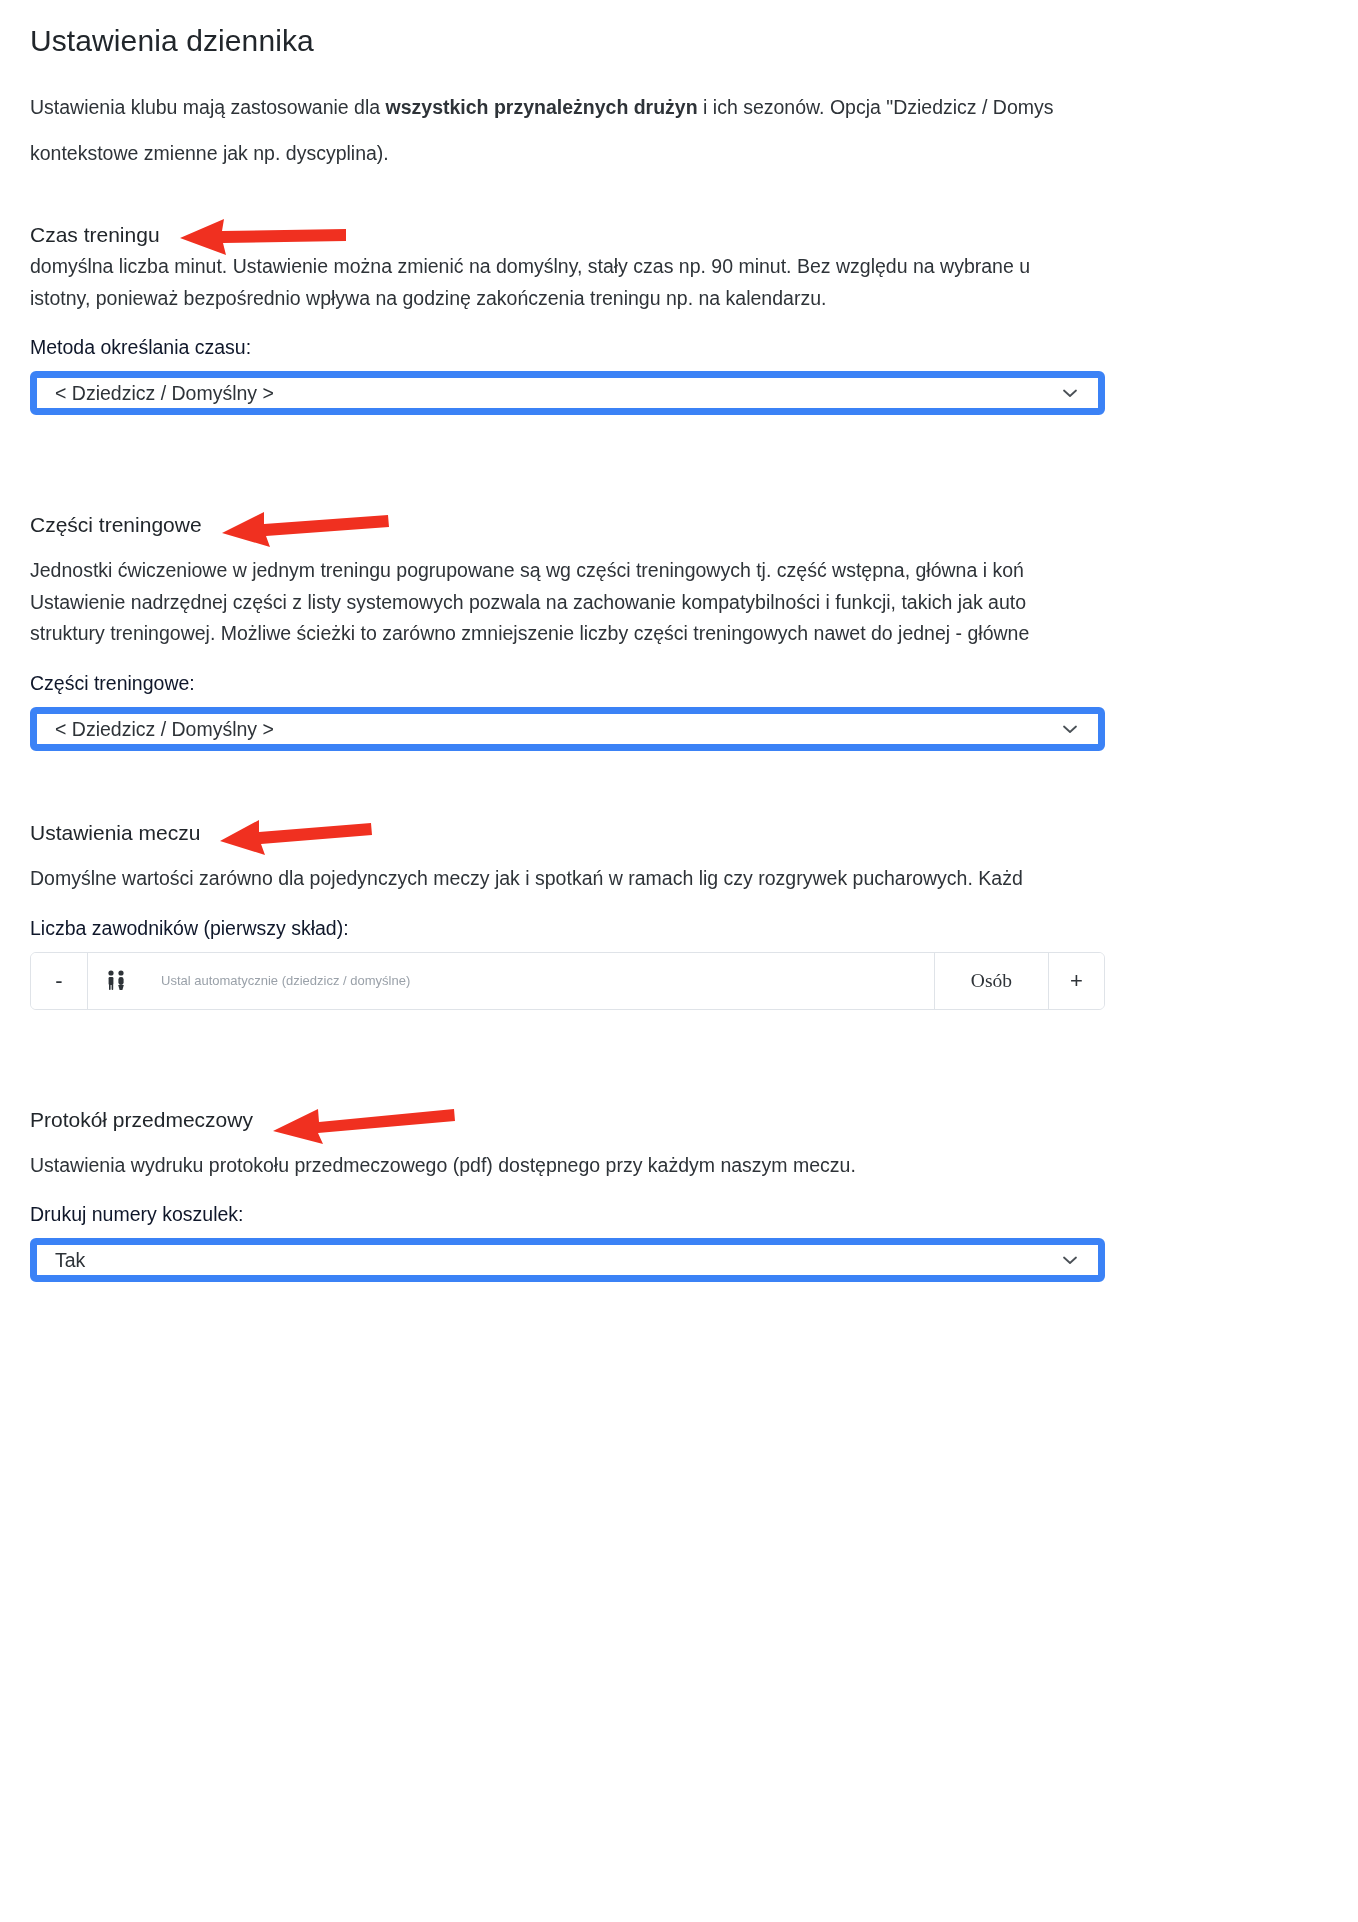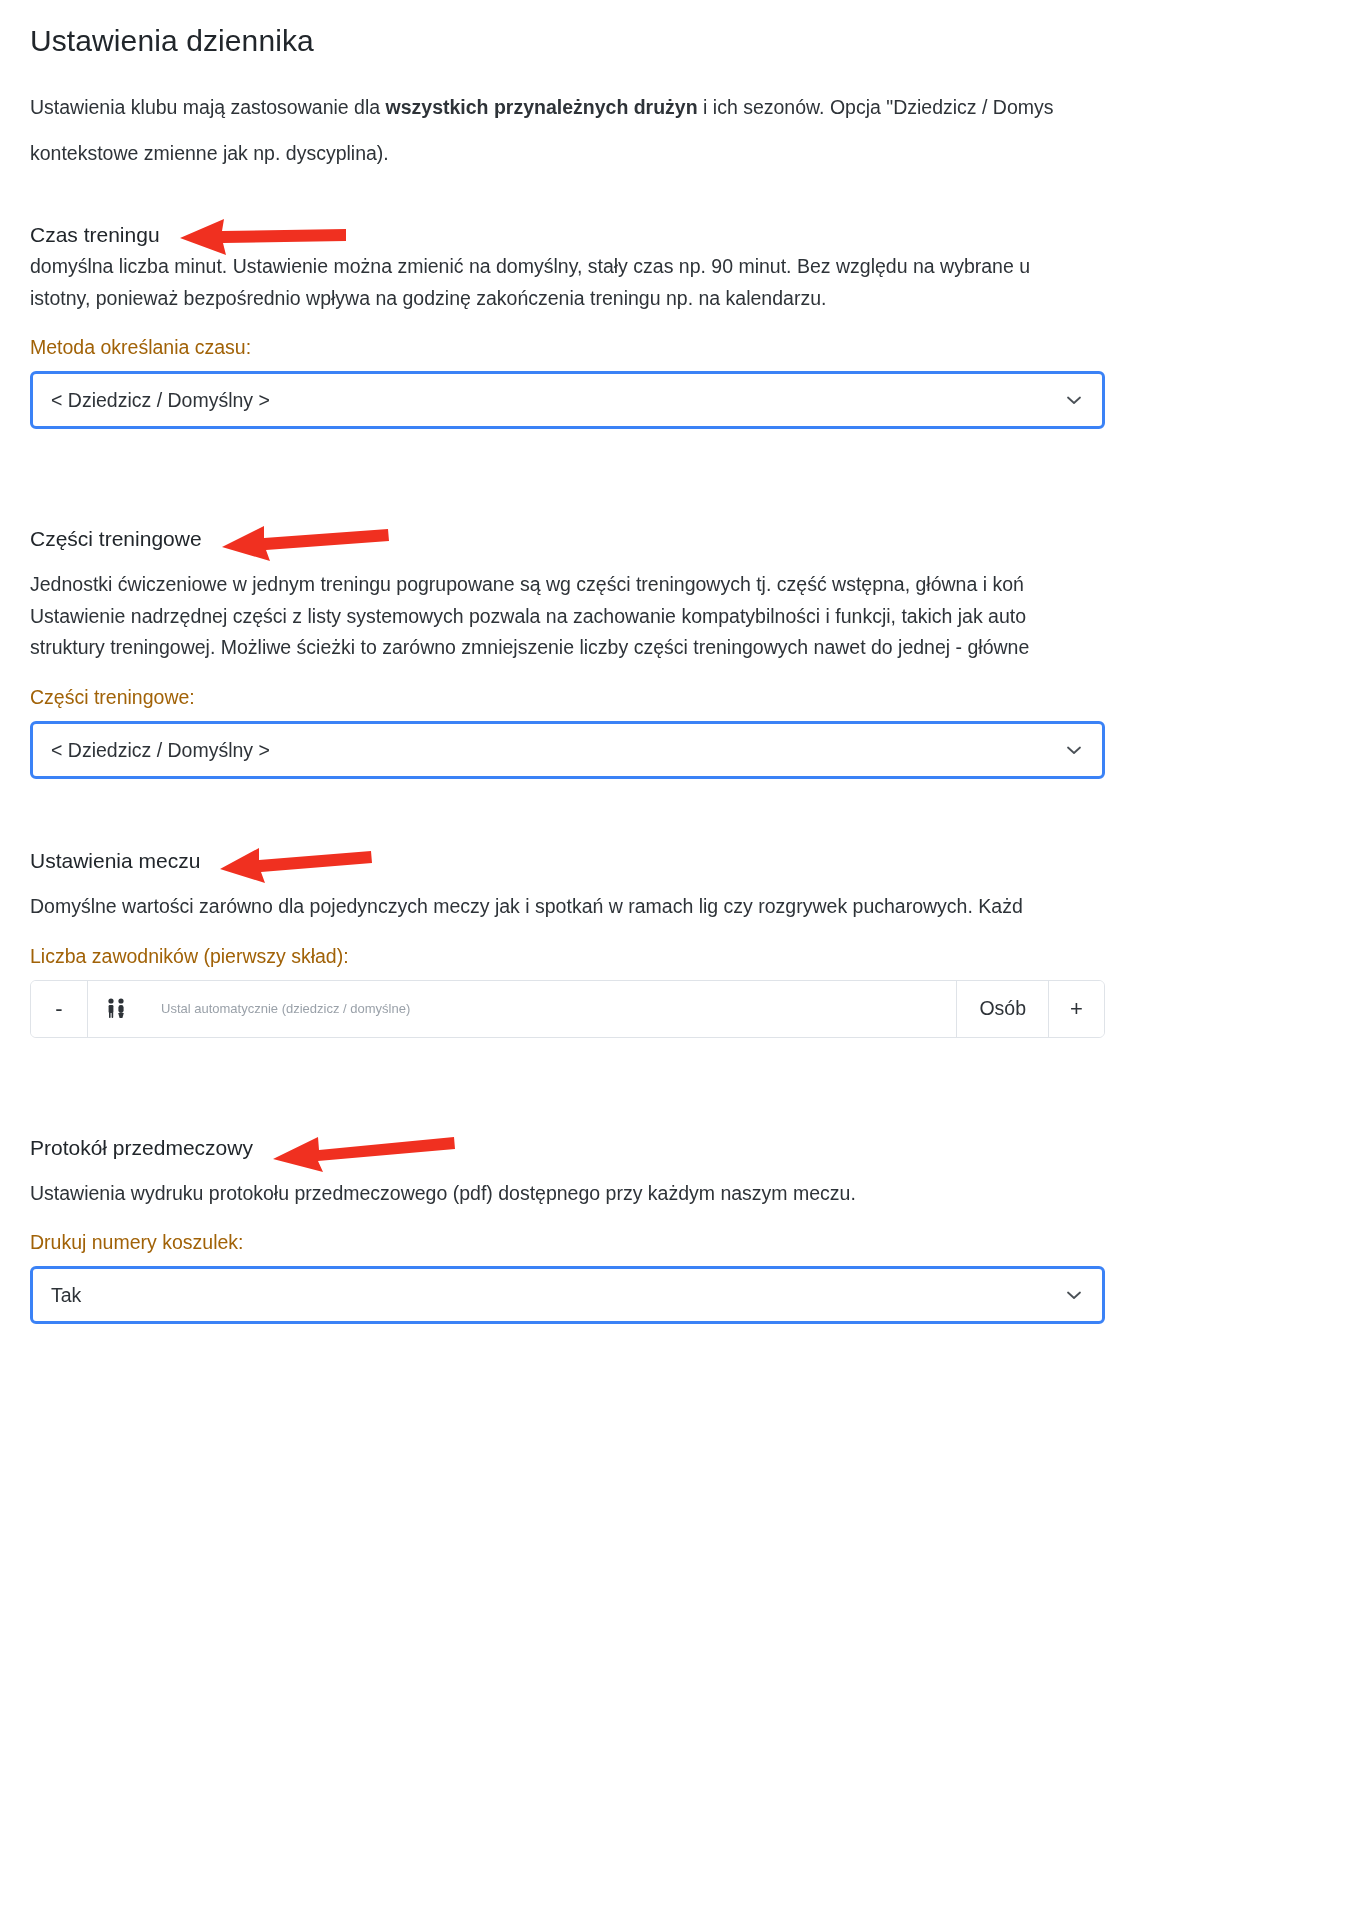--- a/index.html
+++ b/index.html
@@ -63,29 +63,29 @@
     position: relative;
     display: inline-block;
     height: 40px;
     margin-left: 14px;
     flex: 0 0 auto;
   }
   .arrow svg { display: block; }
 
   .field-label {
     font-size: 19.5px;
-    color: #a16207;
+    color: #0f172a;
     margin: 22px 0 12px 0;
   }
 
   .select-box {
     position: relative;
     width: 1075px;
-    height: 58px;
-    border: 3px solid #3b82f6;
+    height: 44px;
+    border: 7px solid #3b82f6;
     border-radius: 6px;
     background: #ffffff;
     display: flex;
     align-items: center;
     padding: 0 18px;
     font-size: 19.5px;
     color: #2e3338;
     cursor: pointer;
   }
   .select-box .chev {
@@ -118,25 +118,26 @@
     color: #2e3338;
     cursor: pointer;
     background: #fff;
     user-select: none;
   }
   .stepper .btn-plus { border-left: 1px solid #dfe3e8; }
   .stepper .unit-label {
     display: flex;
     align-items: center;
     justify-content: center;
-    padding: 0 22px;
+    padding: 0 36px;
     font-size: 19.5px;
     color: #2e3338;
     border-left: 1px solid #dfe3e8;
     white-space: nowrap;
+    font-family: Liberation Serif, serif;
   }
   .stepper .people-icon {
     width: 56px;
     display: flex;
     align-items: center;
     justify-content: center;
     border-left: 1px solid #dfe3e8;
     color: #2e3338;
   }
   .stepper input {

